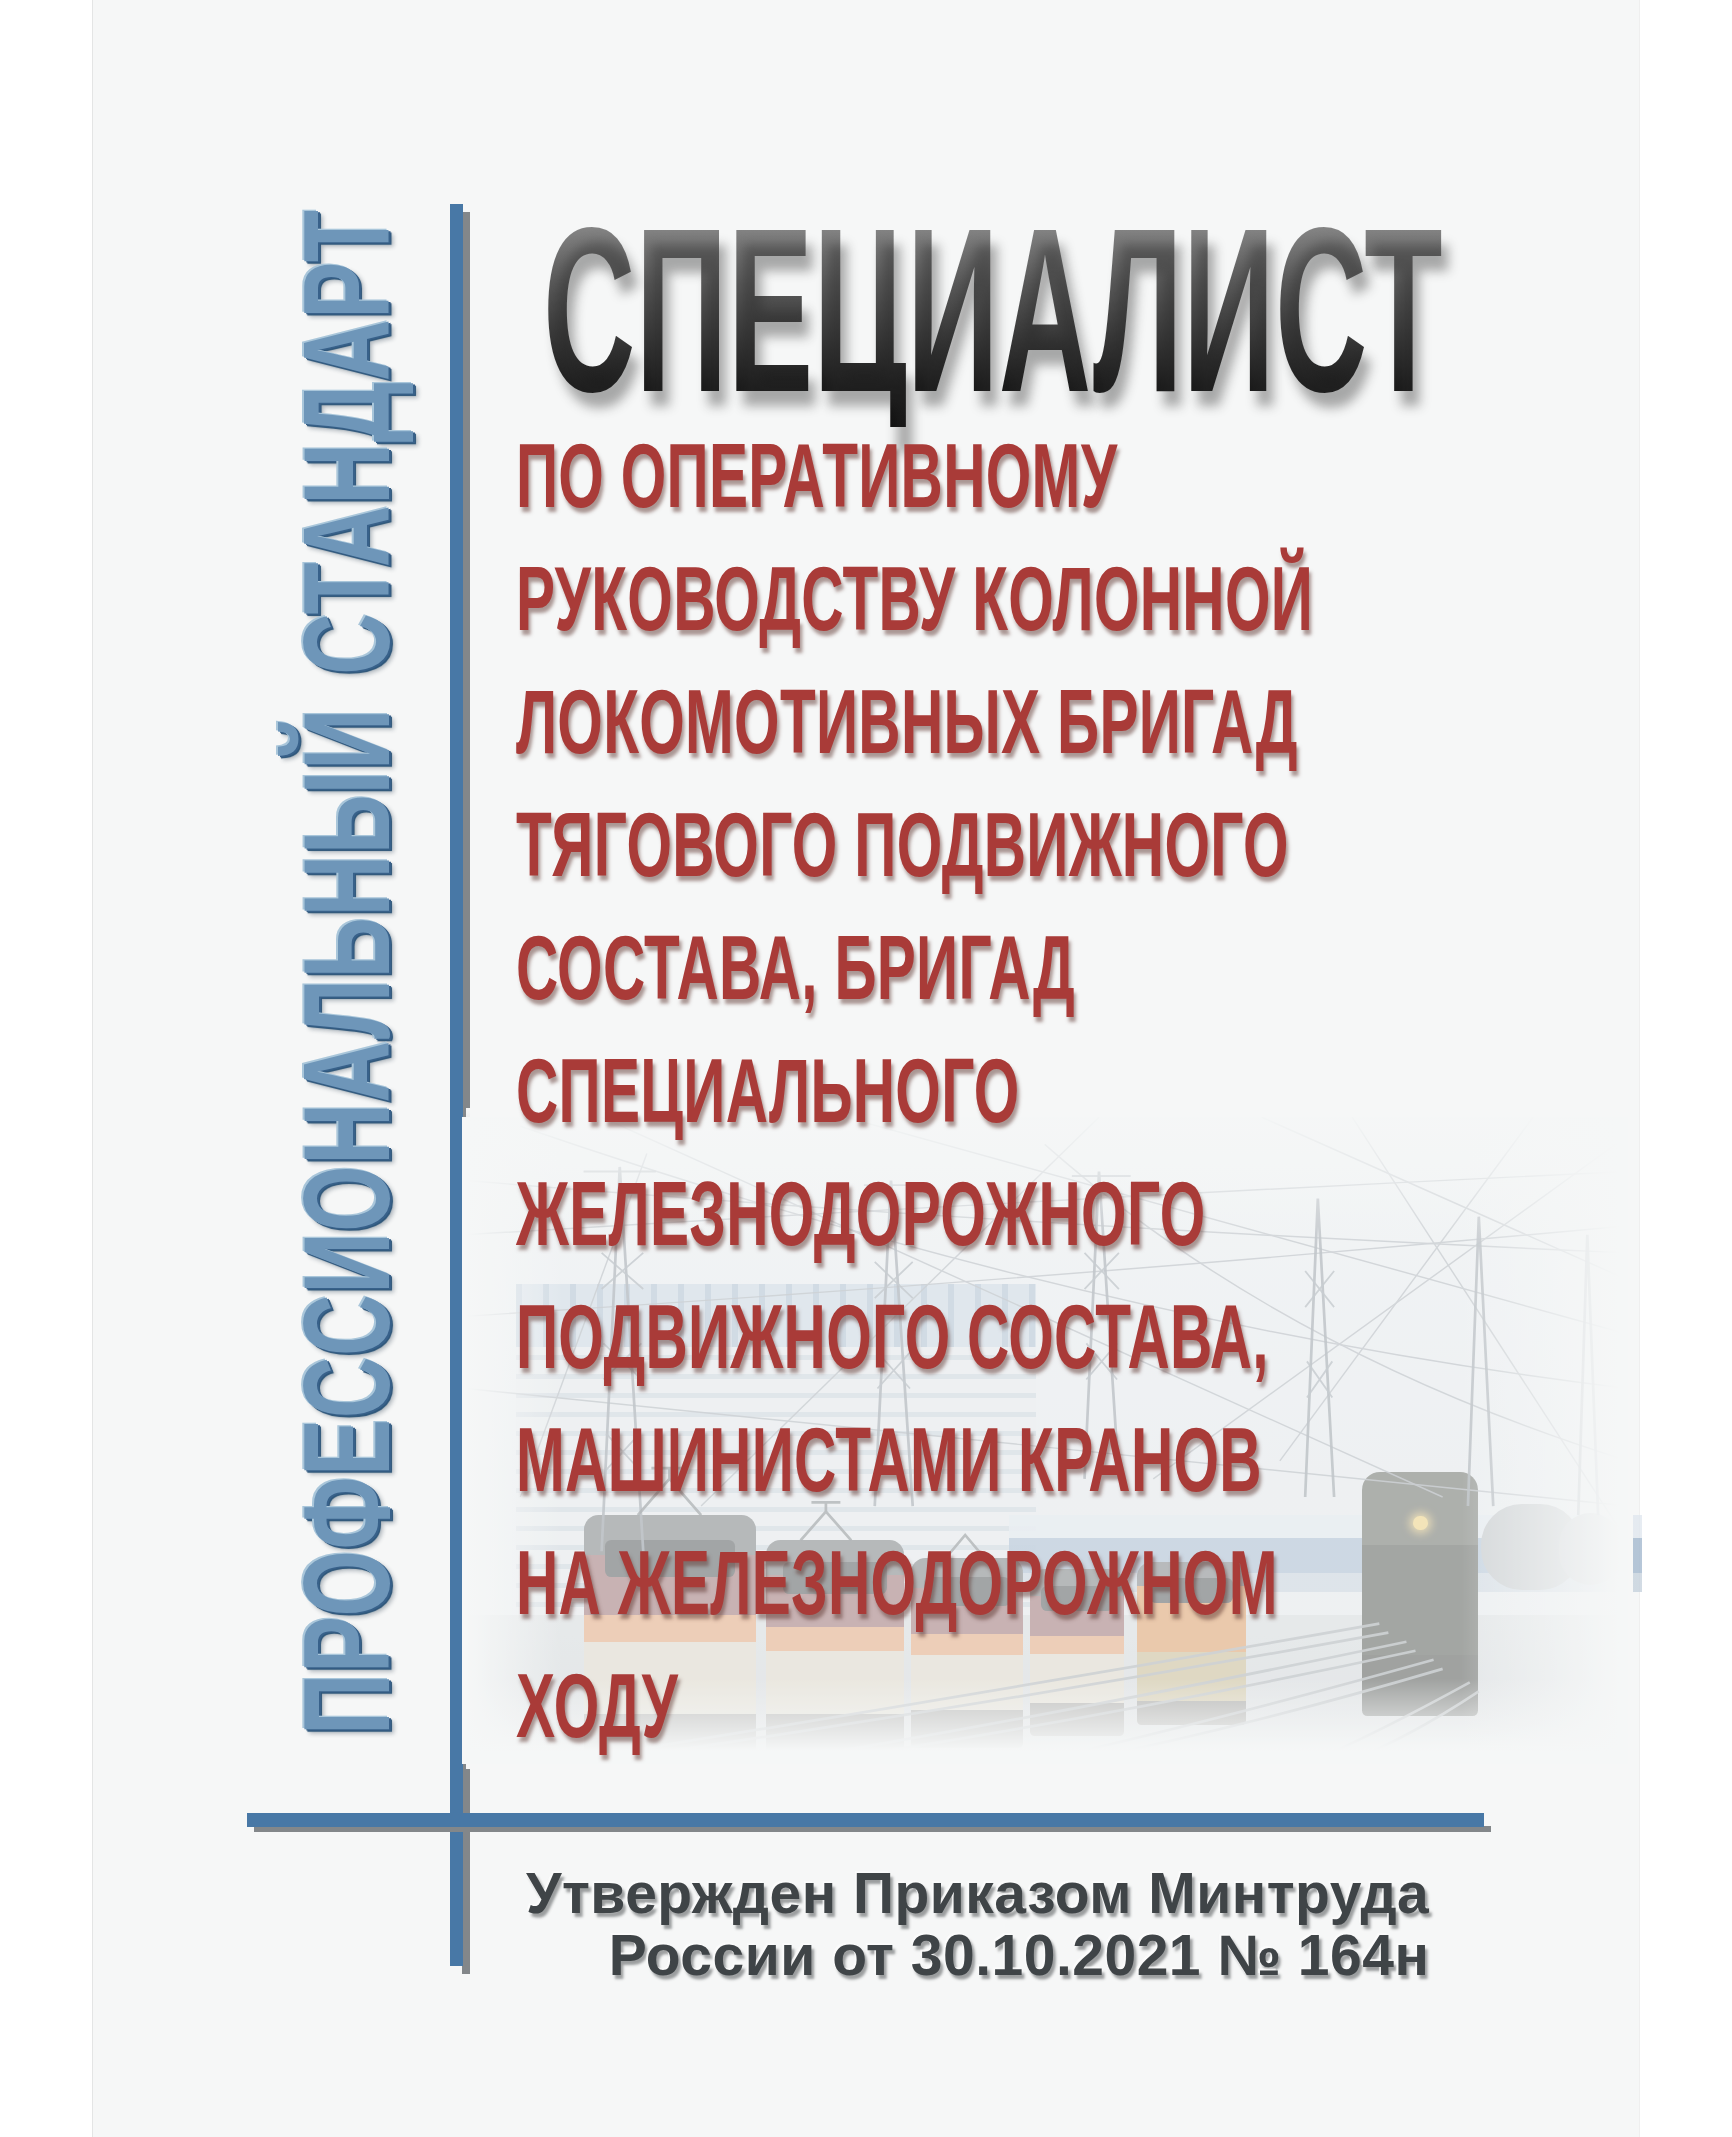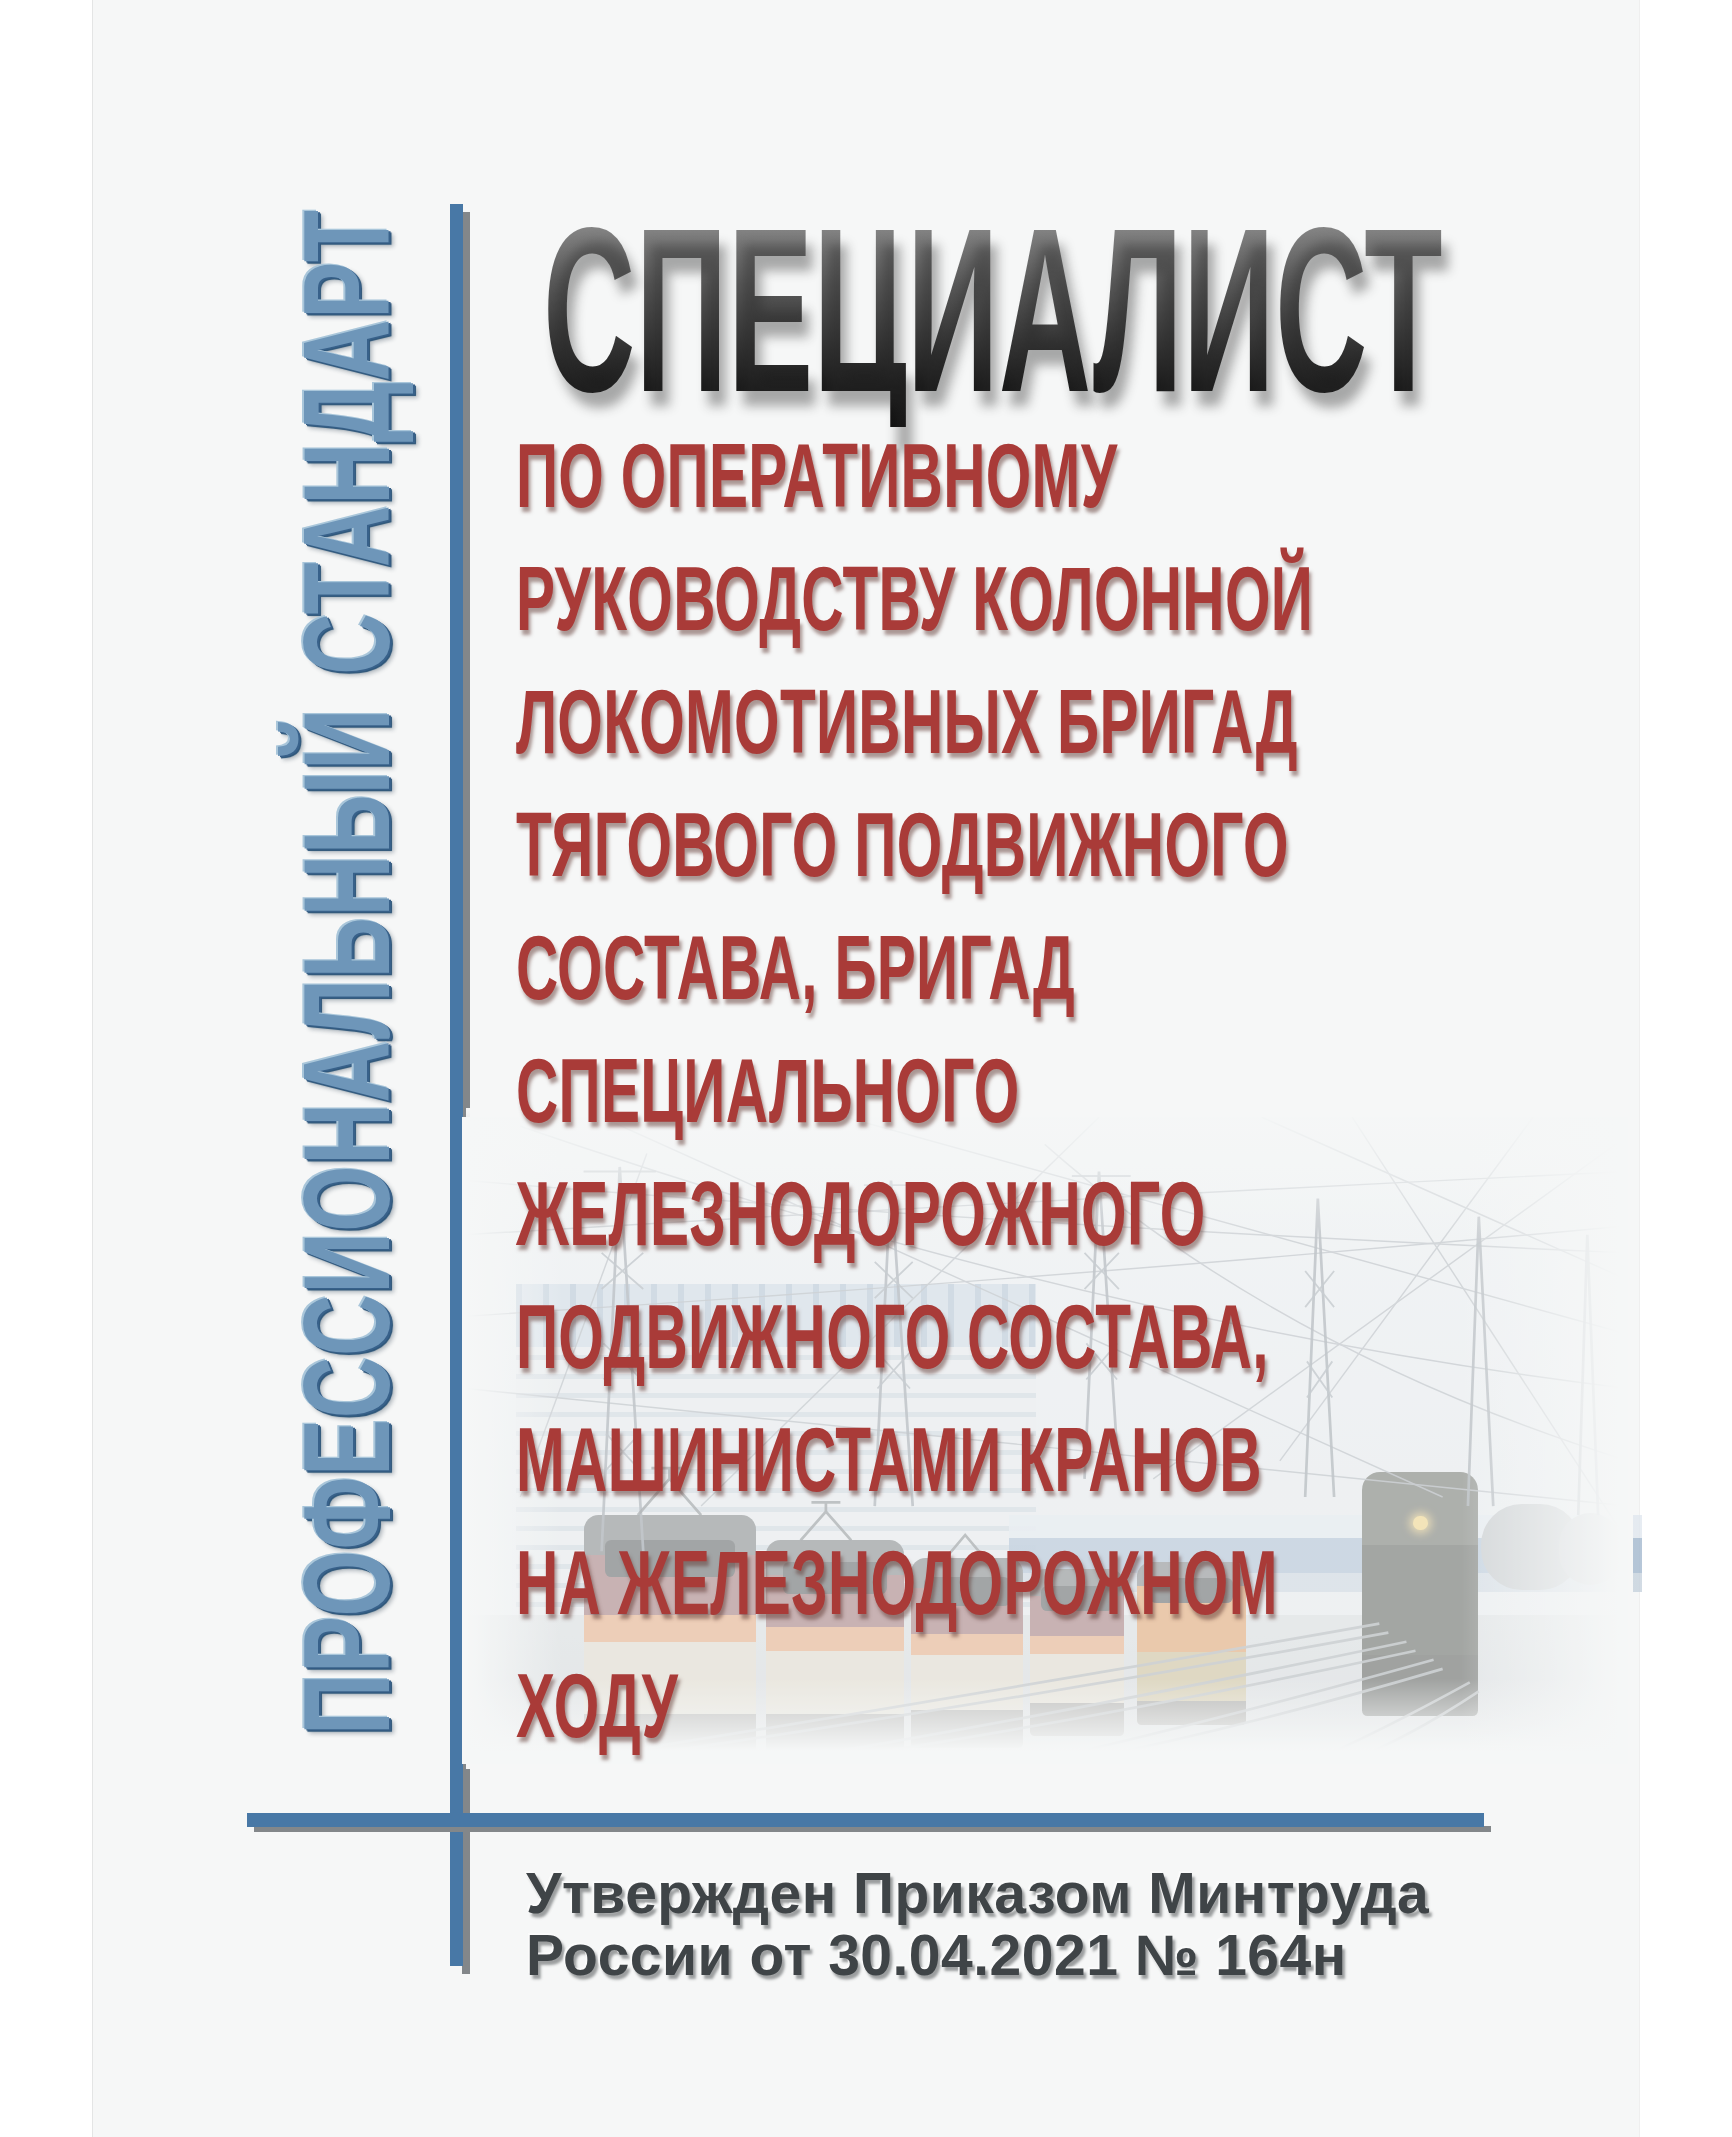--- a/index.html
+++ b/index.html
@@ -84,21 +84,21 @@
         background:linear-gradient(180deg,#d8dbde 0,#d0d4d7 100%); }
   .photo svg.rig { position:absolute; inset:0; }
   
   .fade { position:absolute; }
   .fade-top    { left:0; right:0; top:-9px;  height:136px; background:linear-gradient(180deg,#f6f7f7 0%,rgba(246,247,247,0) 100%); }
   .fade-bottom { left:0; right:0; bottom:-4.5px; height:90px; background:linear-gradient(0deg,#f6f7f7 20%,rgba(246,247,247,0) 100%); }
   .fade-left   { left:-4.5px; top:0; bottom:0; width:100px; background:linear-gradient(90deg,#f6f7f7 5%,rgba(246,247,247,0) 100%); }
   .fade-right  { right:-4.5px; top:0; bottom:0; width:172px; background:linear-gradient(270deg,#f6f7f7 8%,rgba(246,247,247,0) 100%); }
   .veil { position:absolute; inset:0; background:rgba(246,247,247,0.40); }
   
-  .approval { position:absolute; left:526px; top:1862px; z-index:3; }
+  .approval { position:absolute; left:526px; top:1862px; z-index:3;text-align:right; }
   .approval-line {
     height:62px; line-height:62px; font-size:57px; font-weight:bold; white-space:nowrap;
     color:#3f4447; letter-spacing:0.5px;
     text-shadow:-1.8px -1.8px 0.9px rgba(252,252,252,0.85), 2.7px 3.6px 2.7px rgba(45,48,52,0.45);
   }
 </style>
 </head>
 <body>
 
 <div id="canvas">
@@ -197,16 +197,16 @@
     <div class="red-line"><span>СПЕЦИАЛЬНОГО</span></div>
     <div class="red-line"><span>ЖЕЛЕЗНОДОРОЖНОГО</span></div>
     <div class="red-line"><span>ПОДВИЖНОГО СОСТАВА,</span></div>
     <div class="red-line"><span>МАШИНИСТАМИ КРАНОВ</span></div>
     <div class="red-line"><span>НА ЖЕЛЕЗНОДОРОЖНОМ</span></div>
     <div class="red-line"><span>ХОДУ</span></div>
   </div>
 
   <div class="approval">
     <div class="approval-line">Утвержден Приказом Минтруда</div>
-    <div class="approval-line">России от 30.04.2021 № 164н</div>
+    <div class="approval-line">России от 30.10.2021 № 164н</div>
   </div>
 </div>
 
 
 </body></html>

